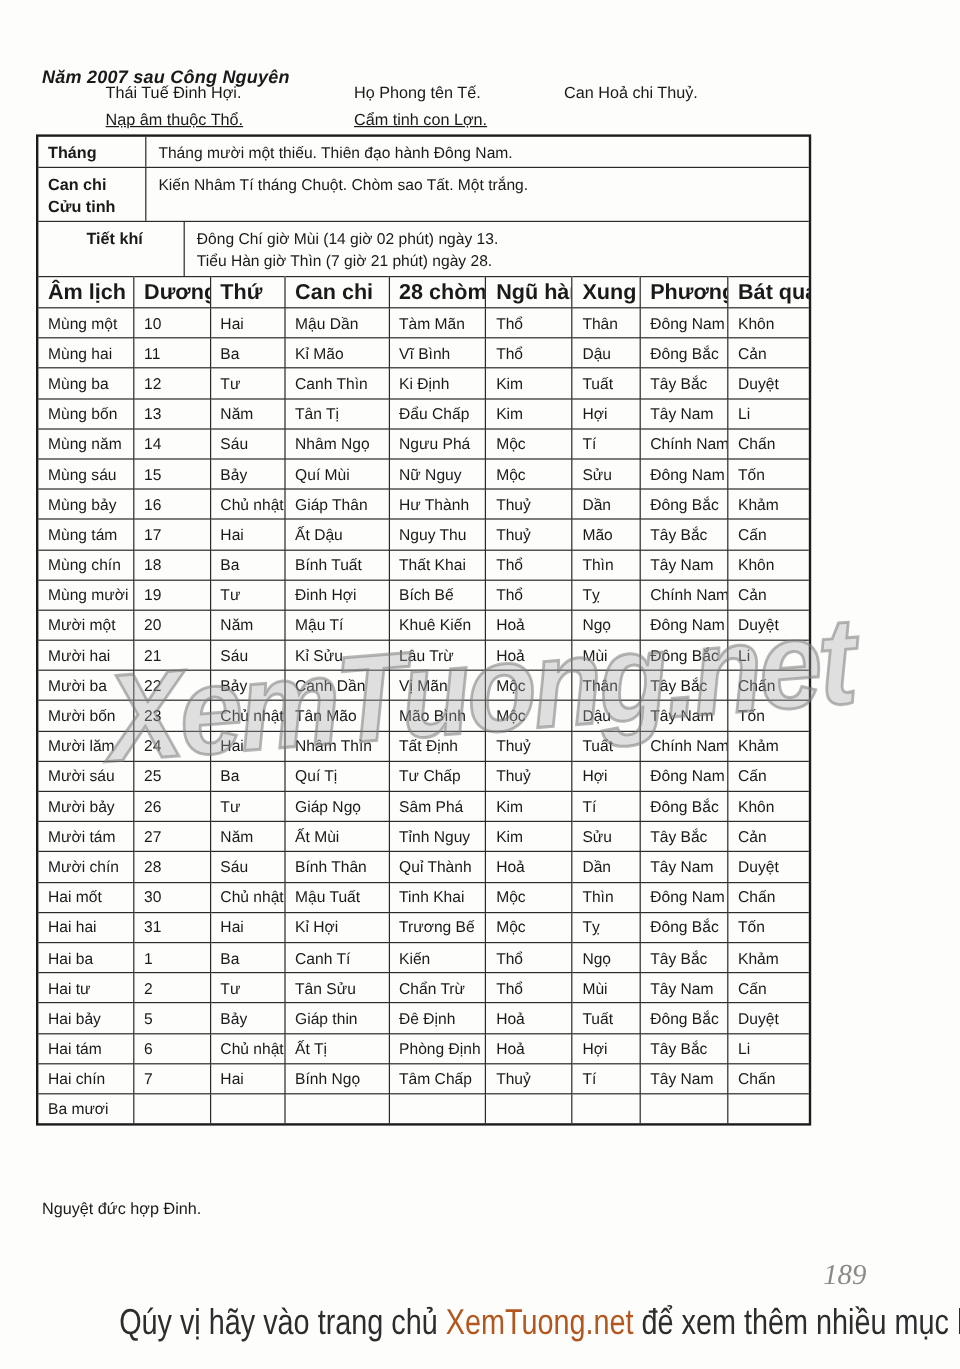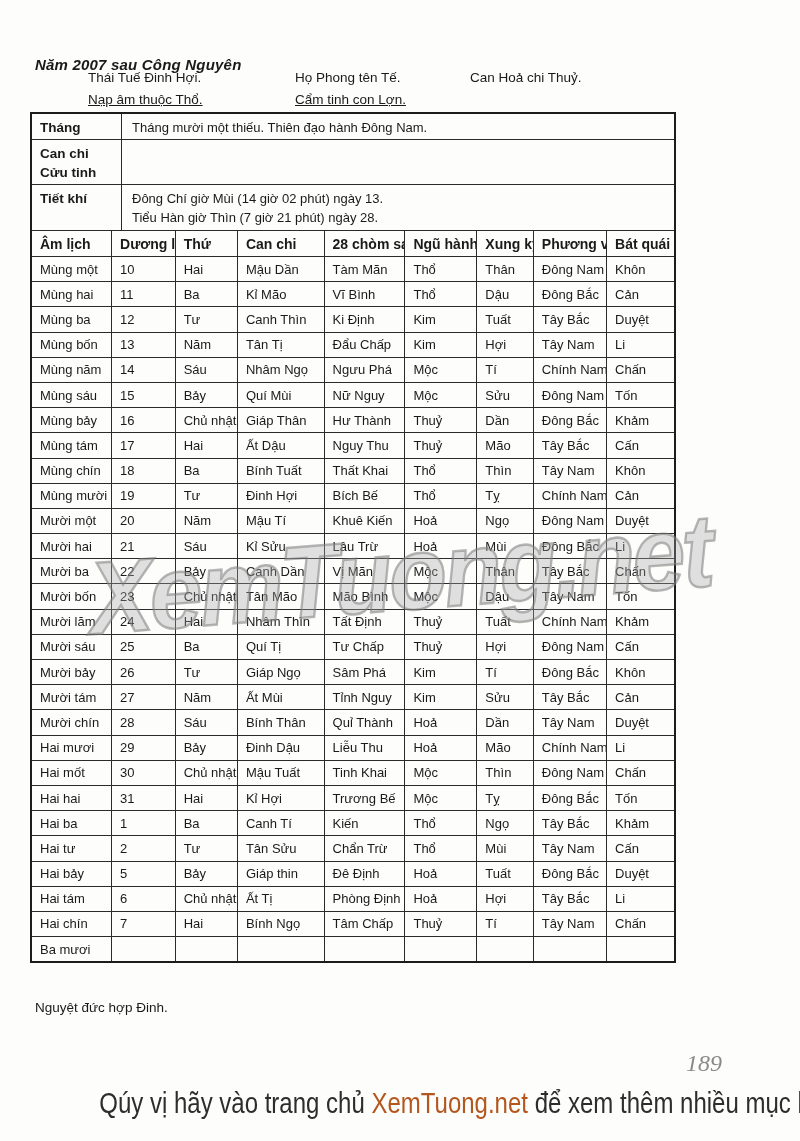--- a/index.html
+++ b/index.html
@@ -26,32 +26,32 @@
   .info-row{display:flex;border-bottom:1px solid #2a2a2a;}
   .info-row:last-of-type{border-bottom:none;}
   .info-label{
     width:90px;flex:0 0 90px;border-right:1px solid #2a2a2a;
     font-weight:bold;padding:4px 0 0 8px;box-sizing:border-box;font-size:13.5px;
     line-height:19px;
   }
   .info-value{flex:1;padding:4px 0 0 10px;line-height:19px;}
   .r-thang{height:25px;}
   .r-canchi{height:44px;}
-  .r-tietkhi{height:45px;}
+  .r-tietkhi{height:45px;margin-left:32px;}
 
   table.lunar{
     width:100%;border-collapse:collapse;table-layout:fixed;
     border-top:1px solid #2a2a2a;
   }
   table.lunar th, table.lunar td{
     border-right:1px solid #2a2a2a;border-bottom:1px solid #2a2a2a;
     padding:0 0 0 8px;text-align:left;vertical-align:middle;
     white-space:nowrap;overflow:hidden;font-weight:normal;font-size:13px;
   }
-  table.lunar th{font-weight:bold;font-size:14px;height:25px;}
+  table.lunar th{font-weight:bold;font-size:18px;height:25px;}
   table.lunar td{height:24.2px;}
   table.lunar th:last-child, table.lunar td:last-child{border-right:none;}
   table.lunar tr:last-child td{border-bottom:none;}
 
   .bottom-note{position:absolute;left:35px;top:1000px;font-size:13.5px;}
 
   .watermark{
     position:absolute;left:15px;top:516px;width:770px;text-align:center;
     font-size:103px;font-weight:bold;font-style:italic;
     letter-spacing:-3px;
@@ -92,20 +92,21 @@
     <div class="info-row r-thang">
       <div class="info-label">Tháng</div>
       <div class="info-value">Tháng mười một thiếu. Thiên đạo hành Đông Nam.</div>
     </div>
 
     <div class="info-row r-canchi">
       <div class="info-label">
         <div>Can chi</div>
         <div>Cửu tinh</div>
       </div>
+      <div class="info-value">Kiến Nhâm Tí tháng Chuột. Chòm sao Tất. Một trắng.</div>
     </div>
 
     <div class="info-row r-tietkhi">
       <div class="info-label">Tiết khí</div>
       <div class="info-value">
         <div>Đông Chí giờ Mùi (14 giờ 02 phút) ngày 13.</div>
         <div>Tiểu Hàn giờ Thìn (7 giờ 21 phút) ngày 28.</div>
       </div>
     </div>
 
@@ -338,31 +339,20 @@
             <td>28</td>
             <td>Sáu</td>
             <td>Bính Thân</td>
             <td>Quỉ Thành</td>
             <td>Hoả</td>
             <td>Dần</td>
             <td>Tây Nam</td>
             <td>Duyệt</td>
           </tr>
           <tr>
-            <td>Hai mươi</td>
-            <td>29</td>
-            <td>Bảy</td>
-            <td>Đinh Dậu</td>
-            <td>Liễu Thu</td>
-            <td>Hoả</td>
-            <td>Mão</td>
-            <td>Chính Nam</td>
-            <td>Li</td>
-          </tr>
-          <tr>
             <td>Hai mốt</td>
             <td>30</td>
             <td>Chủ nhật</td>
             <td>Mậu Tuất</td>
             <td>Tinh Khai</td>
             <td>Mộc</td>
             <td>Thìn</td>
             <td>Đông Nam</td>
             <td>Chấn</td>
           </tr>

